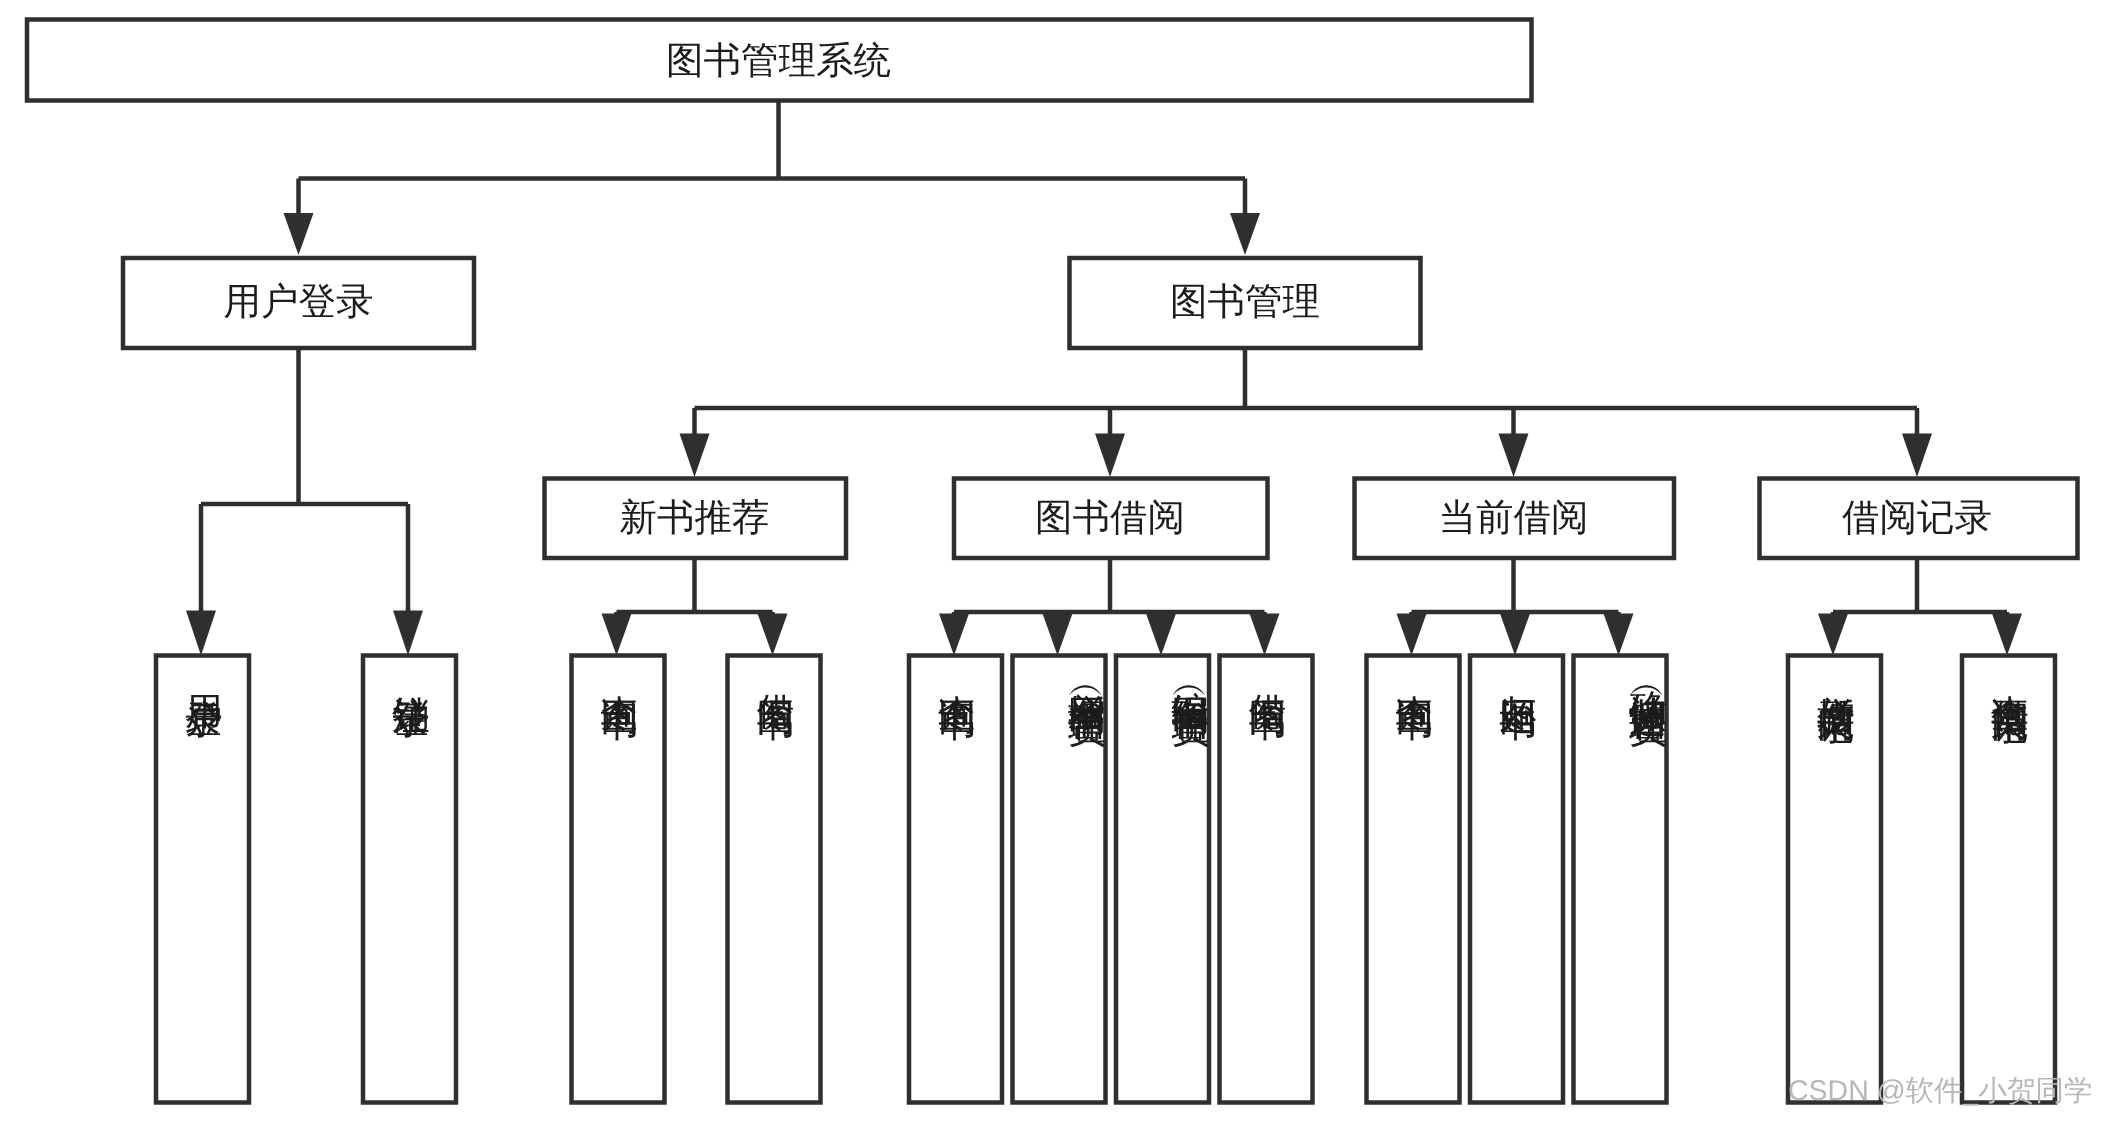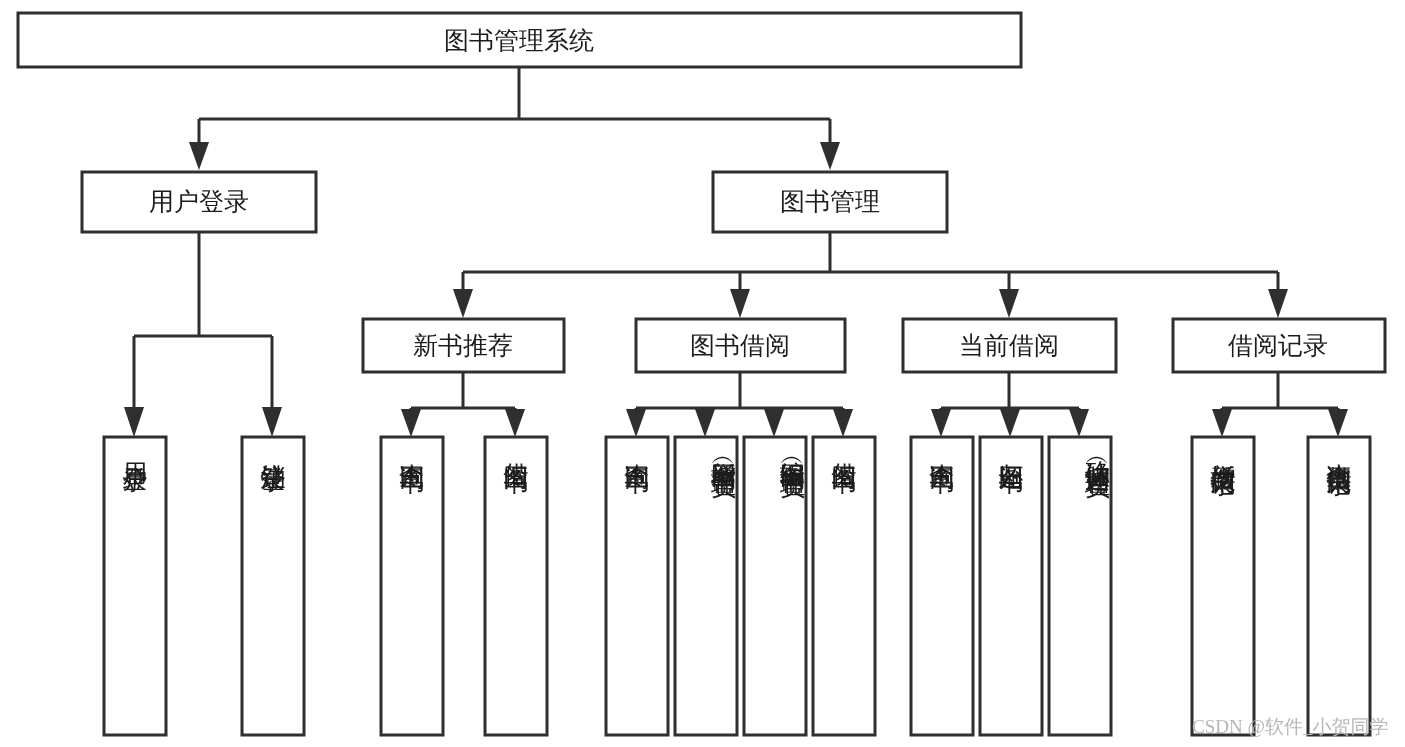--- a/index.html
+++ b/index.html
@@ -196,15 +196,15 @@
   <div class="node-label-v" style="left:744px; top:437px; width:62px; height:298px; align-items:flex-start; padding-top:4px;">编辑图书（管理员）</div>
   <div class="node-label-v" style="left:813px; top:437px; width:62px; height:298px;">借阅图书</div>
 
   <div class="node-label-v" style="left:911px; top:437px; width:62px; height:298px;">查询图书</div>
   <div class="node-label-v" style="left:980px; top:437px; width:62px; height:298px;">归还图书</div>
   <div class="node-label-v" style="left:1049px; top:437px; width:62px; height:298px; align-items:flex-start; padding-top:4px;">确认归还（管理员）</div>
 
   <div class="node-label-v" style="left:1192px; top:437px; width:62px; height:298px;">新增借阅记录</div>
   <div class="node-label-v" style="left:1308px; top:437px; width:62px; height:298px;">查询借阅记录</div>
 
-  <div class="watermark" style="left:1192px; top:714px;font-family:Liberation Serif, serif;">CSDN @软件_小贺同学</div>
+  <div class="watermark" style="left:1192px; top:714px;">CSDN @软件_小贺同学</div>
 
 </div>
 
 </body></html>

